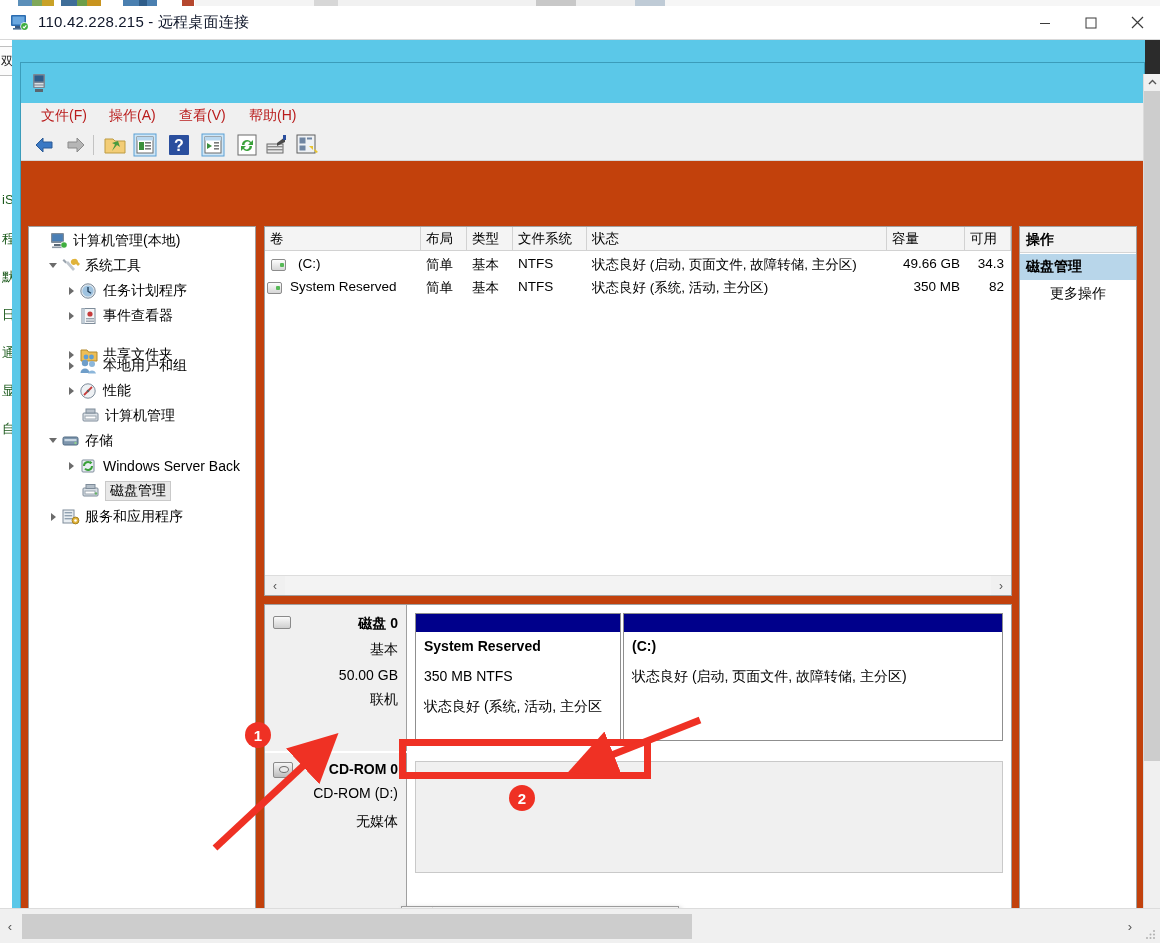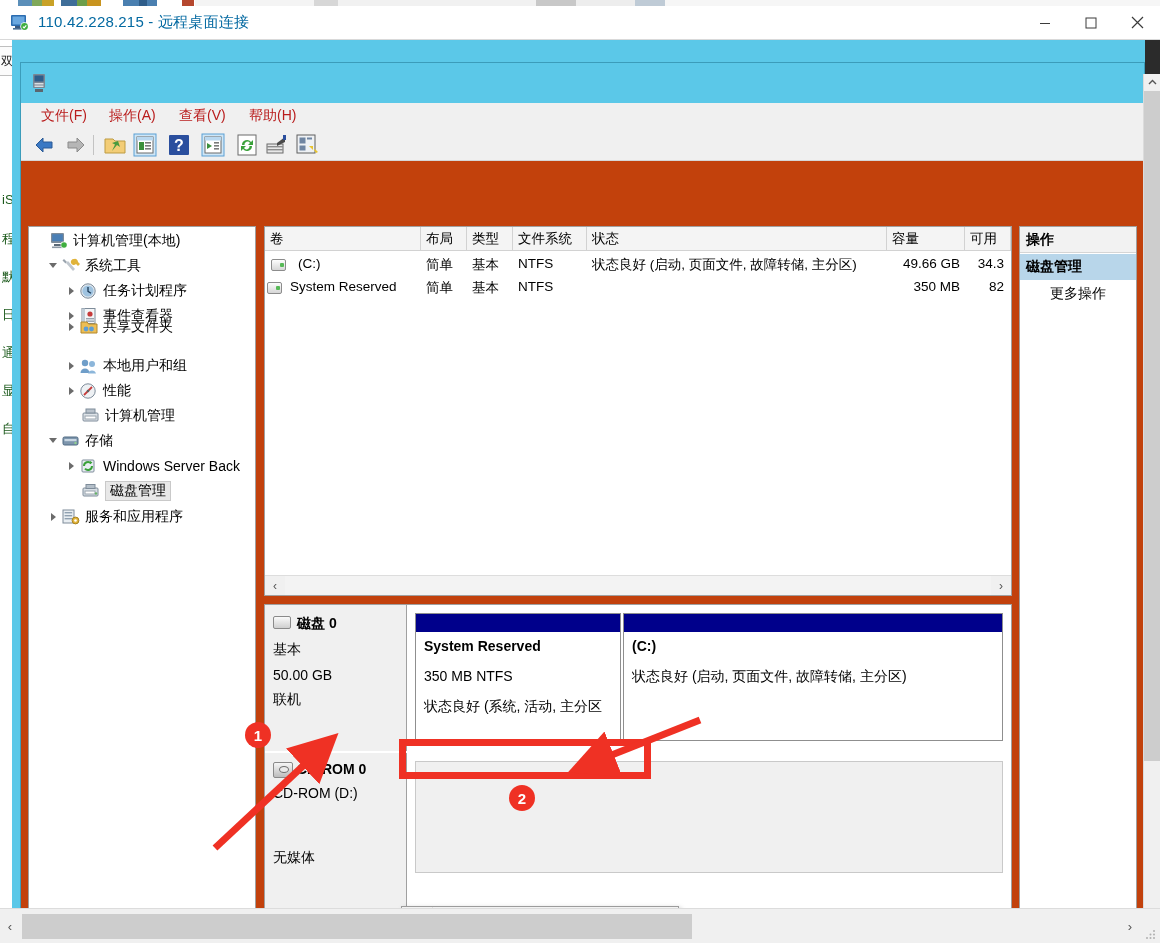--- a/index.html
+++ b/index.html
@@ -16,21 +16,21 @@
   #top-strip i { display:block; height:6px; }
 
   
   #rdp-window { position:absolute; left:0; top:6px; width:1160px; height:937px; background:#fff; }
   #rdp-titlebar {
     position:absolute; left:0; top:0; width:1160px; height:34px;
     background:#ffffff; border-bottom:1px solid #d9d9d9;
   }
   #rdp-title-icon { position:absolute; left:10px; top:7px; width:20px; height:20px; }
   #rdp-title-text {
-    position:absolute; left:38px; top:7px; font-size:15px; color:#0369a1;
+    position:absolute; left:38px; top:7px; font-size:15px; color:#0f172a;
     white-space:nowrap; letter-spacing:.2px;
   }
   .winbtn {
     position:absolute; top:0; width:46px; height:33px;
     display:flex; align-items:center; justify-content:center;
     color:#3b3b3b; font-size:14px; cursor:default; background:transparent;
   }
   #btn-min { right:92px; }
   #btn-max { right:46px; }
   #btn-close { right:0px; }
@@ -185,21 +185,21 @@
 
   
   #disk-view {
     position:absolute; left:0; top:378px; width:748px; height:332px;
     background:#ffffff; border:1px solid #a0a0a0; overflow:hidden;
   }
   .disk-row { position:absolute; left:0; width:746px; }
   .disk-head {
     position:absolute; left:0; top:0; width:142px; bottom:0;
     background:#f0f0f0; border-right:1px solid #a0a0a0;
-    padding:10px 8px; font-size:14px; color:#000;
+    padding:10px 8px; font-size:14px; color:#000;text-align:right;
   }
   .disk-head .dh-title { font-weight:bold; margin-left:24px; }
   .disk-head .dh-line { margin-top:8px; }
   .disk-ico {
     position:absolute; left:8px; top:11px; width:18px; height:13px;
     background:linear-gradient(#fafafa,#cfcfcf); border:1px solid #8a8a8a; border-radius:2px;
   }
   .cd-ico {
     position:absolute; left:8px; top:9px; width:20px; height:16px;
     background:linear-gradient(#f6f6f6,#bdbdbd); border:1px solid #8a8a8a; border-radius:2px;
@@ -485,21 +485,21 @@
               <svg class="tw-icon" viewBox="0 0 20 18">
                 <rect x="3" y="1.5" width="13" height="15" fill="#f3f5f7" stroke="#7e8c9a"></rect>
                 <rect x="3" y="1.5" width="3" height="15" fill="#c0ccd6"></rect>
                 <circle cx="11" cy="7" r="2.6" fill="#c63b3b"></circle>
                 <rect x="7" y="11" width="8" height="1.4" fill="#9aa4ae"></rect>
                 <rect x="7" y="13.5" width="8" height="1.4" fill="#9aa4ae"></rect>
               </svg>
               <span class="tree-label">事件查看器</span>
             </div>
 
-            <div class="tree-row" style="top:88px; left:36px">
+            <div class="tree-row" style="top:116px; left:36px">
               <span class="tw-arrow collapsed"></span>
               <svg class="tw-icon" viewBox="0 0 20 18">
                 <path d="M2 4 h6 l1.6 2 H18 v9 H2z" fill="#edbe55" stroke="#b2882c"></path>
                 <circle cx="7" cy="11" r="2.4" fill="#5f9ed4"></circle>
                 <circle cx="12.5" cy="11" r="2.4" fill="#5f9ed4"></circle>
               </svg>
               <span class="tree-label">共享文件夹</span>
             </div>
 
             <div class="tree-row" style="top:127px; left:36px">
@@ -603,20 +603,21 @@
               <div class="vcell" style="left:620px;width:80px;text-align:right">49.66 GB</div>
               <div class="vcell" style="left:700px;width:44px;text-align:right">34.3</div>
             </div>
 
             <div class="vrow" style="top:50px">
               <div class="vol-ico" style="left:2px"></div>
               <div class="vcell" style="left:20px;width:136px">System Reserved</div>
               <div class="vcell" style="left:156px;width:46px">简单</div>
               <div class="vcell" style="left:202px;width:46px">基本</div>
               <div class="vcell" style="left:248px;width:74px">NTFS</div>
+              <div class="vcell" style="left:322px;width:302px">状态良好 (系统, 活动, 主分区)</div>
               <div class="vcell" style="left:620px;width:80px;text-align:right">350 MB</div>
               <div class="vcell" style="left:700px;width:44px;text-align:right">82 </div>
             </div>
 
             <div id="vol-hsb">
               <div class="sb-btn" style="left:0">‹</div>
               <div class="sb-btn" style="left:726px">›</div>
             </div>
           </div>
 
@@ -647,21 +648,21 @@
                   <div class="pb-line">状态良好 (启动, 页面文件, 故障转储, 主分区)</div>
                 </div>
               </div>
             </div>
 
             <div class="disk-row" style="top:148px; height:182px">
               <div class="disk-head" style="padding-top:8px">
                 <div class="cd-ico"></div>
                 <div class="dh-title">CD-ROM 0</div>
                 <div class="dh-line">CD-ROM (D:)</div>
-                <div class="dh-line" style="margin-top:48px">无媒体</div>
+                <div class="dh-line" style="margin-top:12px">无媒体</div>
               </div>
               <div class="part-free" style="left:150px; width:588px; height:112px; background:#f0f0f0; border:1px solid #c9c9c9"></div>
             </div>
 
           </div>
 
         </div>
 
         <div id="actions-pane">
           <div id="actions-head">操作</div>

